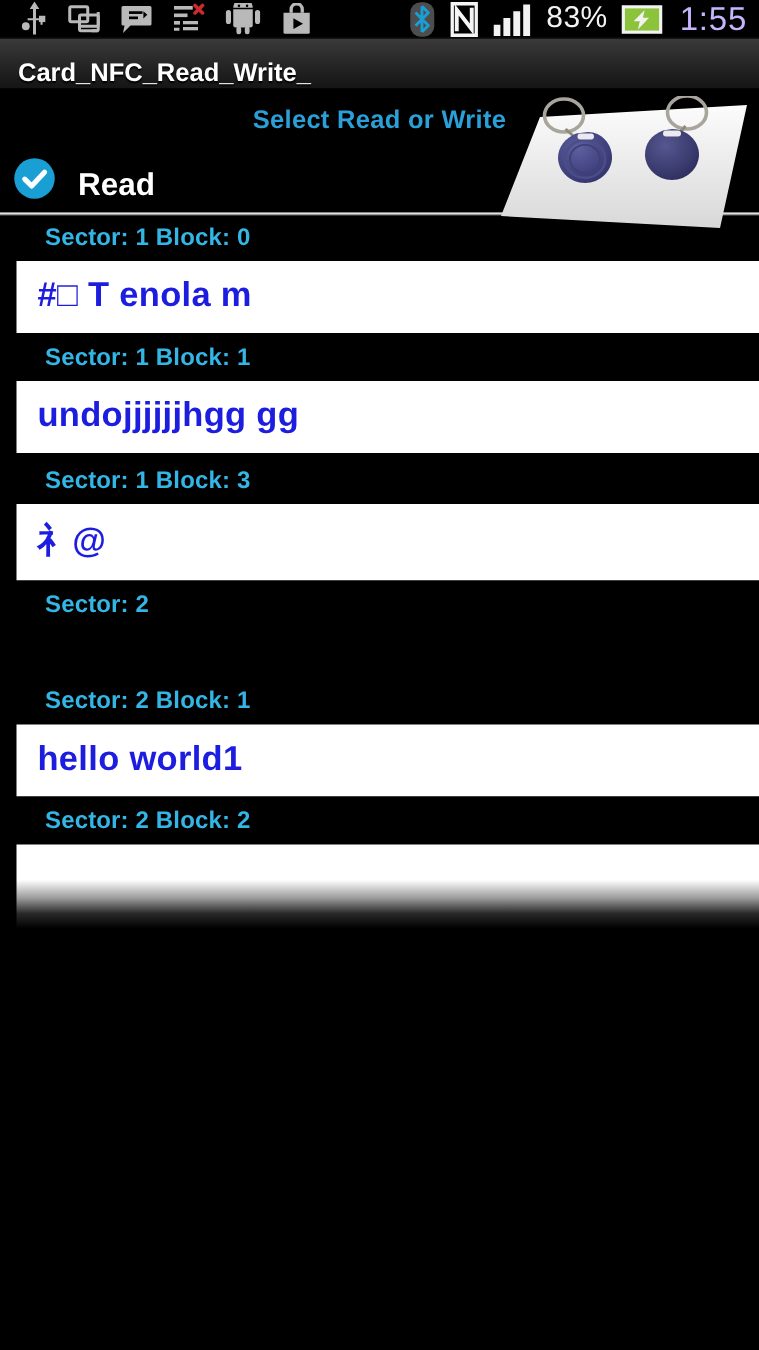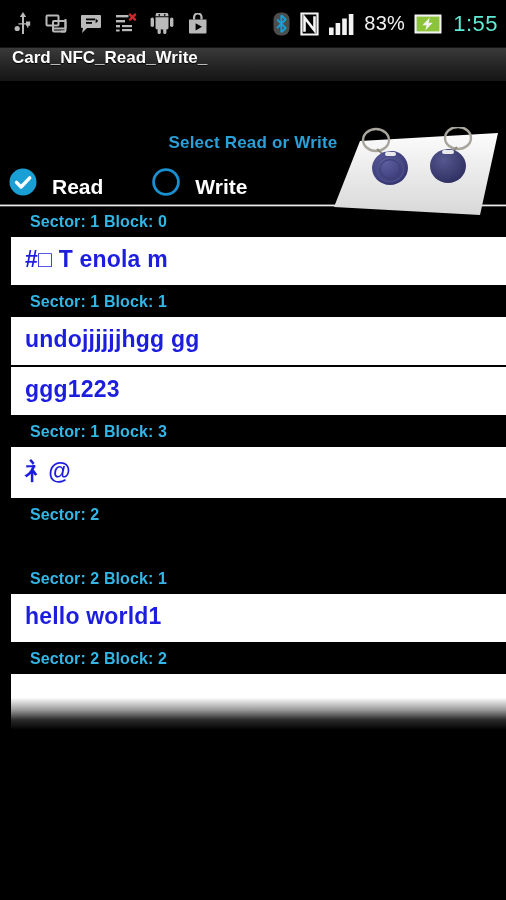--- a/index.html
+++ b/index.html
@@ -6,47 +6,47 @@
   html, body {
     width:506px; height:900px;
     background:#000;
     font-family:"Liberation Sans", sans-serif;
     overflow:hidden;
   }
   #screen { position:relative; width:506px; height:900px; background:#000; }
 
   
   .statusbar {
-    height:48px; width:100%;
+    height:26px; width:100%;
     background:#000;
     display:flex; align-items:center;
     padding:0 8px 0 14px;
     border-bottom:1px solid #141414;
   }
   .sb-left { display:flex; align-items:center; gap:13px; flex:1; }
   .sb-right { display:flex; align-items:center; gap:9px; }
   .sb-icon { display:inline-flex; align-items:center; justify-content:center; }
   .sb-text { color:#f2f2f2; font-size:20px; font-weight:400; letter-spacing:.3px; }
-  .sb-time { color:#5eead4; font-size:22px; font-weight:400; letter-spacing:.5px; padding-left:2px; }
+  .sb-time { color:#c4b5fd; font-size:22px; font-weight:400; letter-spacing:.5px; padding-left:2px; }
 
   
   .actionbar {
     height:34px; width:100%;
     background:linear-gradient(to bottom,#3a3a3a 0%,#2a2a2a 40%,#1d1d1d 75%,#151515 100%);
-    display:flex; align-items:flex-start;
+    display:flex; align-items:flex-end;
     padding-left:12px;
     border-bottom:1px solid #000;
   }
   .actionbar-title {
     color:#fff; font-size:17px; font-weight:bold; letter-spacing:0px;
     text-shadow:0 1px 1px #000;
   }
 
   
-  .select-panel { position:relative; background:#000; height:81px;margin-top:41px; }
+  .select-panel { position:relative; background:#000; height:81px; }
   .select-title {
     text-align:center; color:#2a9fd8; font-size:17px; font-weight:bold;
     padding-top:10px; letter-spacing:.2px;
   }
   .radio-row { display:flex; align-items:center; padding:12px 0 0 6px; }
   .radio-item { display:flex; align-items:flex-end; }
   .radio-item.first { margin-right:46px; }
   .radio-mark { width:34px; height:34px; position:relative; flex:none; }
   .radio-mark svg { display:block; }
   .radio-label { color:#fff; font-size:21px; font-weight:bold; margin-left:12px; }
@@ -225,28 +225,20 @@
       <div class="radio-item first">
         <span class="radio-mark">
           <svg width="34" height="34" viewBox="0 0 34 34">
             <circle cx="17" cy="17" r="13.5" fill="#1a9fd4"></circle>
             <path d="M10.5 17.4l4.6 4.6 8.6-9.2" fill="none" stroke="#fff" stroke-width="3.4" stroke-linecap="round" stroke-linejoin="round"></path>
           </svg>
         </span>
         <span class="radio-label">Read</span>
       </div>
 
-      <div class="radio-item">
-        <span class="radio-mark">
-          <svg width="34" height="34" viewBox="0 0 34 34">
-            <circle cx="17" cy="17" r="12.4" fill="none" stroke="#1a8fd0" stroke-width="2.8"></circle>
-          </svg>
-        </span>
-        <span class="radio-label">Write</span>
-      </div>
     </div>
 
     <div class="fob-image">
       <svg width="168" height="92" viewBox="0 0 168 92">
         <defs>
           <linearGradient id="cardg" x1="0" y1="0" x2="0" y2="1">
             <stop offset="0" stop-color="#fcfcfc"></stop>
             <stop offset="1" stop-color="#d8d8d8"></stop>
           </linearGradient>
           <radialGradient id="fobg" cx="0.38" cy="0.32" r="0.85">
@@ -290,21 +282,20 @@
     </div>
     <div class="list-sep"></div>
 
     <div>
       <div class="sector-header">Sector: 1 Block: 1</div>
       <div class="block-value">undojjjjjjhgg gg</div>
     </div>
     <div class="list-sep"></div>
 
     <div>
-      <div class="block-value">ggg1223</div>
     </div>
     <div class="list-sep"></div>
 
     <div>
       <div class="sector-header">Sector: 1 Block: 3</div>
       <div class="block-value">礻@</div>
     </div>
     <div class="list-sep"></div>
 
     <div>

